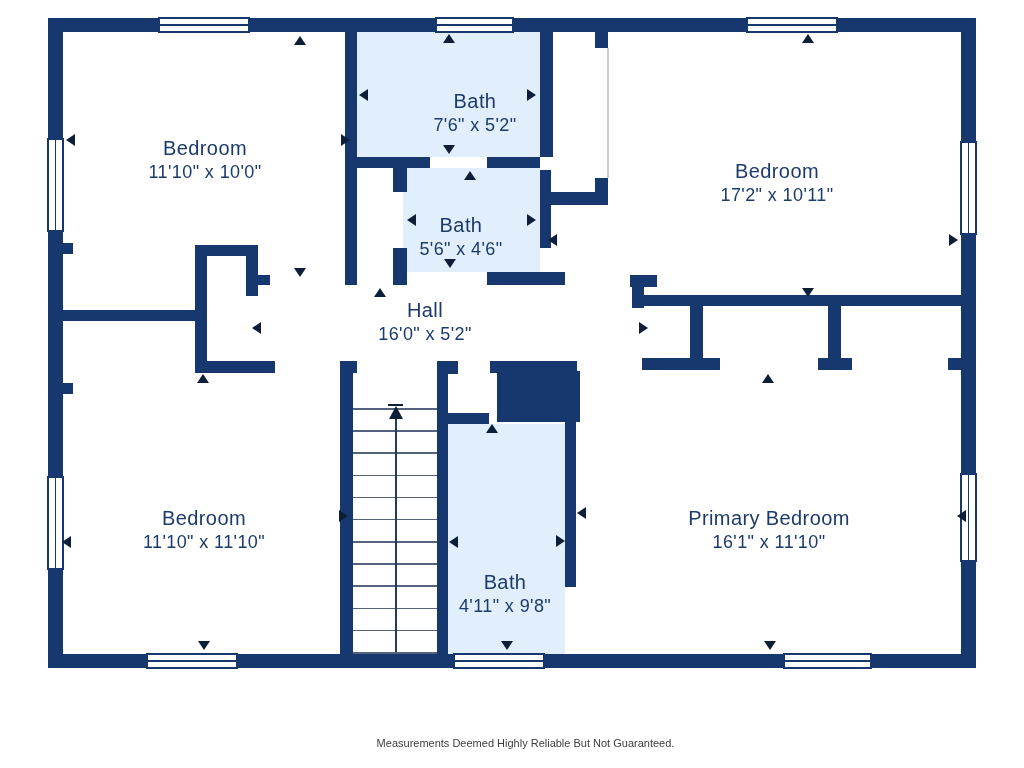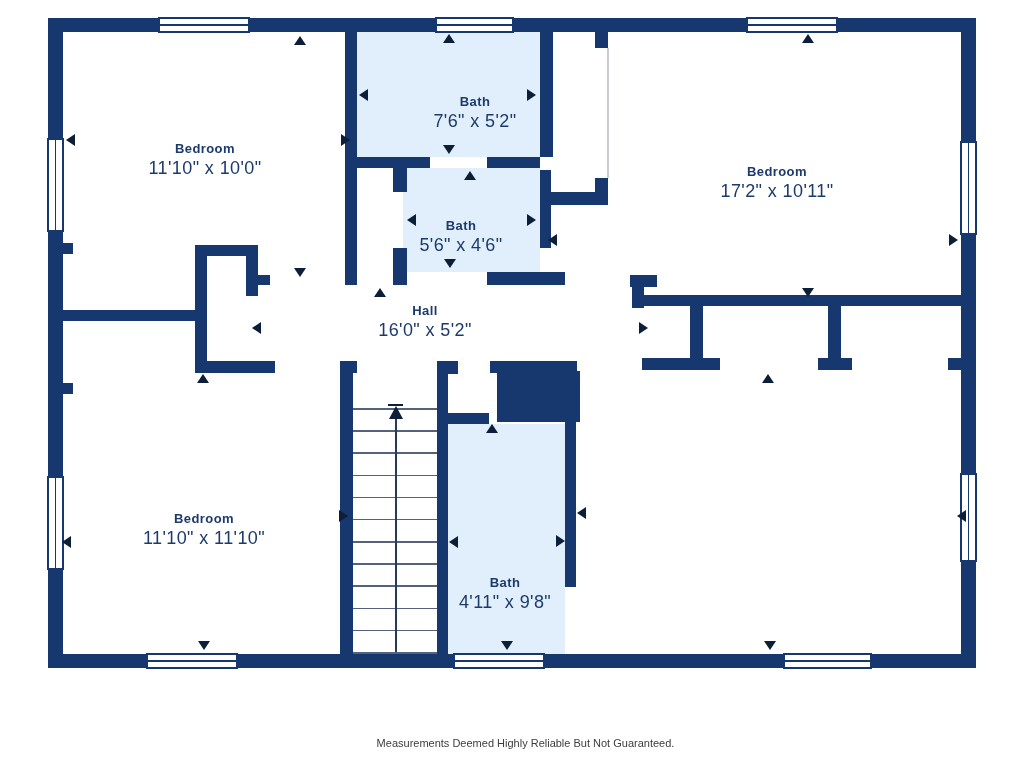--- a/index.html
+++ b/index.html
@@ -12,21 +12,21 @@
   .win .mid{position:absolute;background:#17386e;}
   .win.h .mid{left:0;right:0;top:50%;height:1.5px;margin-top:-0.75px;}
   .win.v .mid{top:0;bottom:0;left:50%;width:1.5px;margin-left:-0.75px;}
   .arrow{position:absolute;width:0;height:0;}
   .tread{position:absolute;background:#54627c;height:1.5px;}
   .stairline{position:absolute;background:#263a5c;width:1.5px;}
   .stairtick{position:absolute;background:#0c1e38;height:2px;}
   .faint{position:absolute;background:#c9ccd4;}
   .roomlabel{position:absolute;transform:translate(-50%,-50%);text-align:center;
              color:#1c3a6b;white-space:nowrap;line-height:1.32;}
-  .roomlabel .nm{font-size:13px;font-weight:700;letter-spacing:0.4px;}
+  .roomlabel .nm{font-size:20px;font-weight:400;letter-spacing:0.4px;}
   .roomlabel .dm{font-size:18px;font-weight:500;letter-spacing:0.4px;}
   .disclaimer{position:absolute;left:512px;top:743px;transform:translate(-50%,-50%);
               font-size:11px;color:#3d3d3d;white-space:nowrap;padding-left:27px;}
 </style>
 </head>
 <body>
 
 <div id="stage">
   <div class="disclaimer">Measurements Deemed Highly Reliable But Not Guaranteed.</div>
 <div class="bathfill" style="left: 357px; top: 32px; width: 183px; height: 125px;"></div>
@@ -181,13 +181,17 @@
       <div class="dm">16'0" x 5'2"</div>
     </div>
     <div class="roomlabel" style="left: 204px; top: 530px;">
       <div class="nm">Bedroom</div>
       <div class="dm">11'10" x 11'10"</div>
     </div>
     <div class="roomlabel" style="left: 505px; top: 594px;">
       <div class="nm">Bath</div>
       <div class="dm">4'11" x 9'8"</div>
     </div>
+    <div class="roomlabel" style="left: 769px; top: 530px;">
+      <div class="nm">Primary Bedroom</div>
+      <div class="dm">16'1" x 11'10"</div>
+    </div>
   </div>
 
 </body></html>

